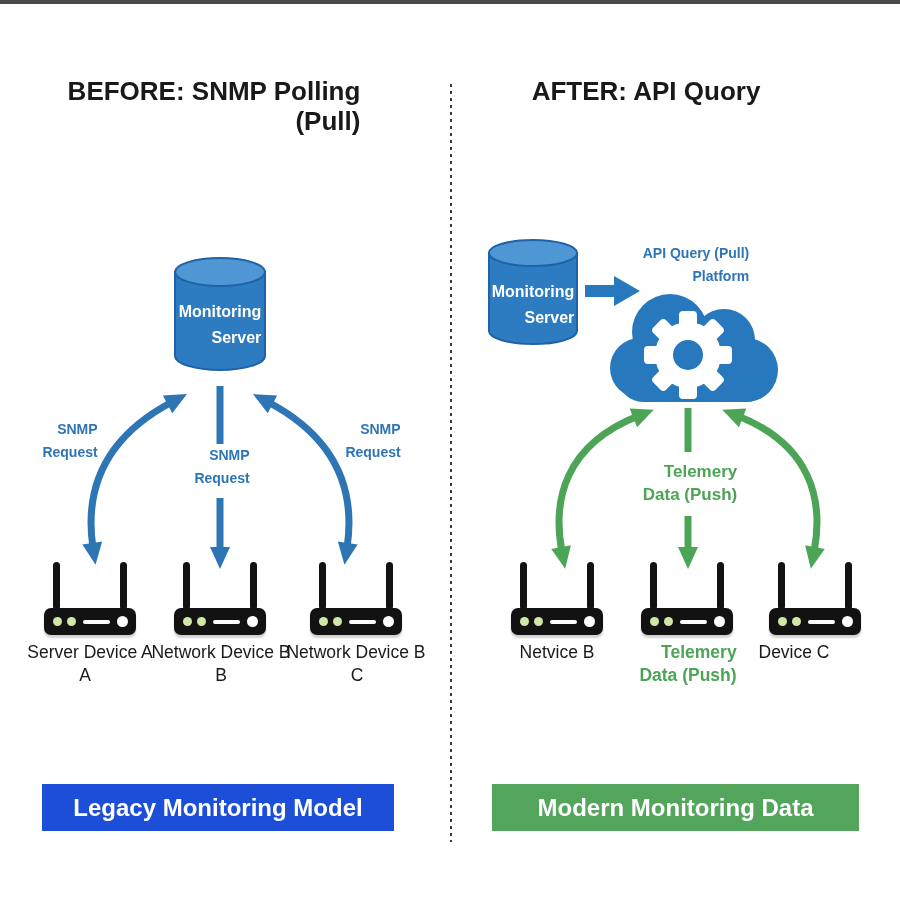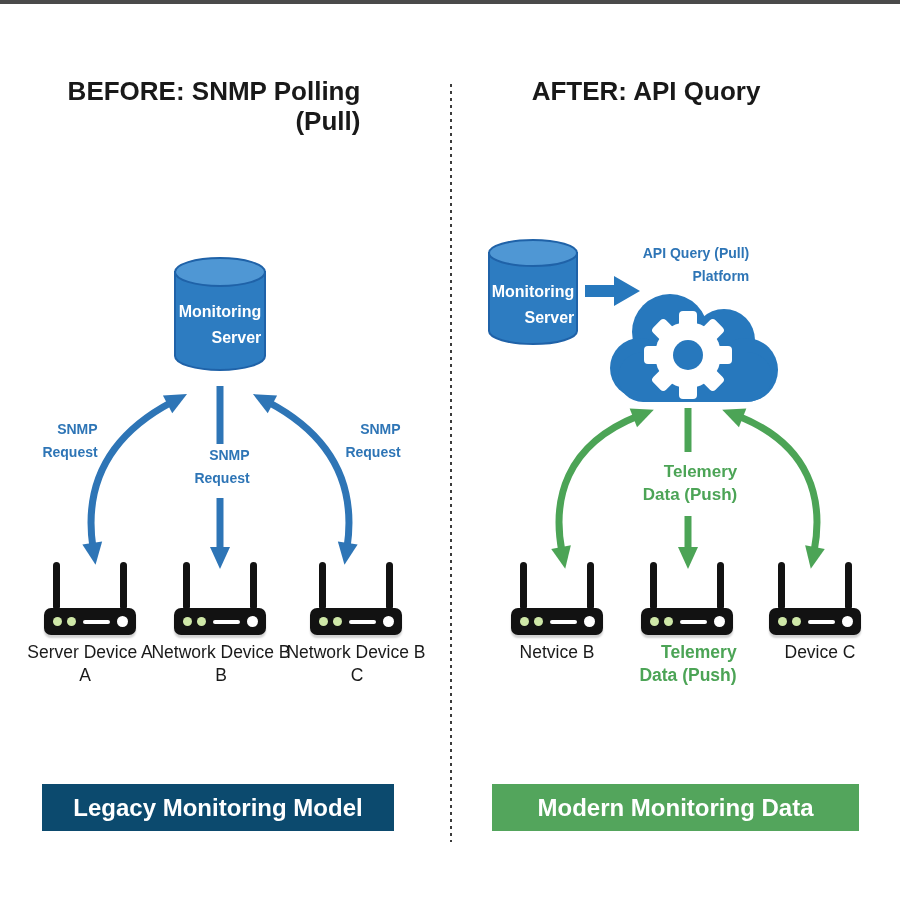--- a/index.html
+++ b/index.html
@@ -11,21 +11,21 @@
   svg.layer{position:absolute;left:0;top:0;}
   .lbl{position:absolute;transform:translateX(-50%);text-align:right;white-space:pre;}
   .title{font-size:26px;line-height:30px;font-weight:700;color:#191919;}
   .server-lbl{font-size:16px;line-height:26px;font-weight:700;color:#fff;}
   .blue-lbl{font-size:14px;line-height:23px;font-weight:700;color:#2E75B6;}
   .green-lbl{font-size:17px;line-height:23px;font-weight:700;color:#4CA456;}
   .dev-name{font-size:17.5px;line-height:23px;color:#1a1a1a;}
   .dev-green{font-size:17.5px;line-height:23px;font-weight:700;color:#4CA456;}
   .banner{position:absolute;height:47px;display:flex;align-items:center;justify-content:center;
     color:#fff;font-size:24px;font-weight:700;}
-  .banner-blue{background:#0c4a6e;}
+  .banner-blue{background:#1d4ed8;}
   .banner-green{background:#53A55C;}
   
   .router{position:absolute;width:92px;height:73px;}
   .ant{position:absolute;top:0;width:7px;height:48px;background:#121212;border-radius:4px;}
   .a1{left:9px;}.a2{right:9px;}
   .rbody{position:absolute;left:0;bottom:0;width:92px;height:27px;background:#121212;
     border-radius:7px;box-shadow:0 3px 2px rgba(0,0,0,.18);}
   .led{position:absolute;top:9px;width:9px;height:9px;border-radius:50%;background:#cfe8a8;}
   .led1{left:9px;}.led2{left:23px;}
   .rline{position:absolute;top:12px;left:39px;width:27px;height:4px;background:#fff;border-radius:2px;}
@@ -177,18 +177,18 @@
   <div class="lbl dev-name" style="left:90px;top:641px;">Server Device A</div>
   <div class="lbl dev-name" style="left:221px;top:641px;">Network Device B</div>
   <div class="lbl dev-name" style="left:356px;top:641px;">Network Device B</div>
   <div class="lbl dev-name" style="left:85px;top:664px;">A</div>
   <div class="lbl dev-name" style="left:221px;top:664px;">B</div>
   <div class="lbl dev-name" style="left:357px;top:664px;">C</div>
 
   <div class="lbl dev-name" style="left:557px;top:641px;">Netvice B</div>
   <div class="lbl dev-green" style="left:688px;top:641px;">Telemery
 Data (Push)</div>
-  <div class="lbl dev-name" style="left:820px;top:641px;">Device C</div>
+  <div class="lbl dev-name" style="left:794px;top:641px;">Device C</div>
 
   <div class="banner banner-blue" style="left:42px;top:784px;width:352px;">Legacy Monitoring Model</div>
   <div class="banner banner-green" style="left:492px;top:784px;width:367px;">Modern Monitoring Data</div>
 
 </div>
 
 </body></html>

